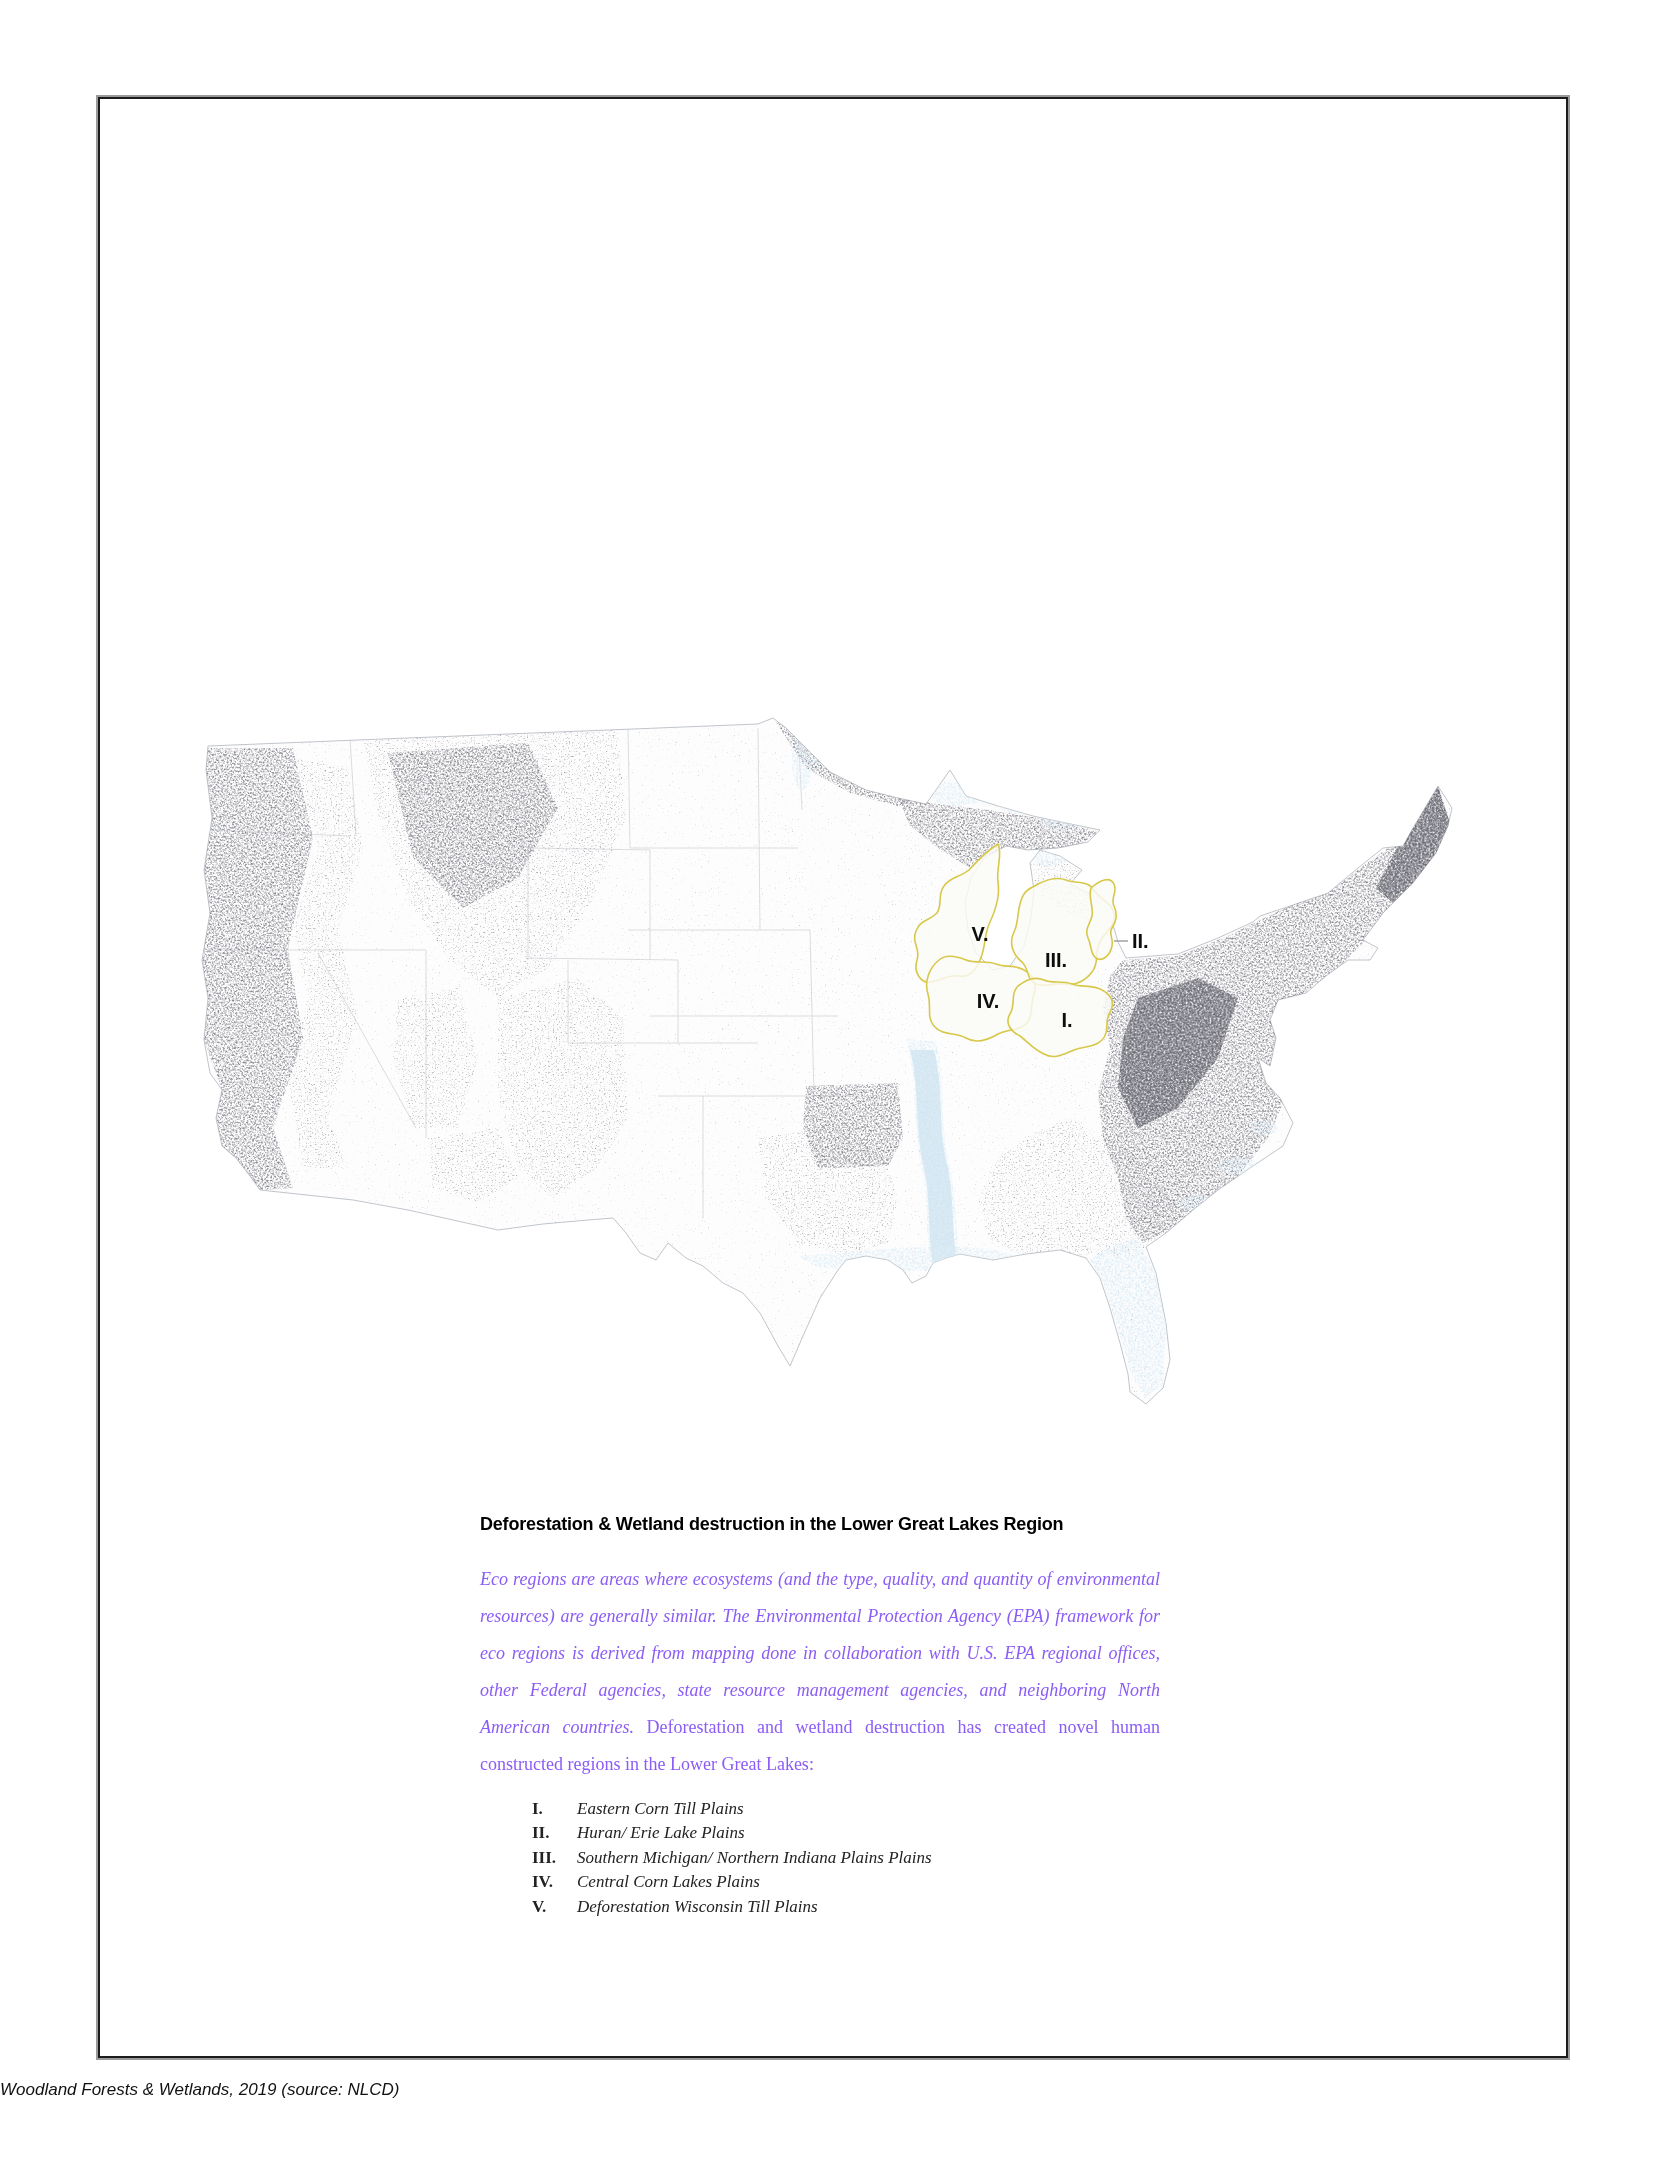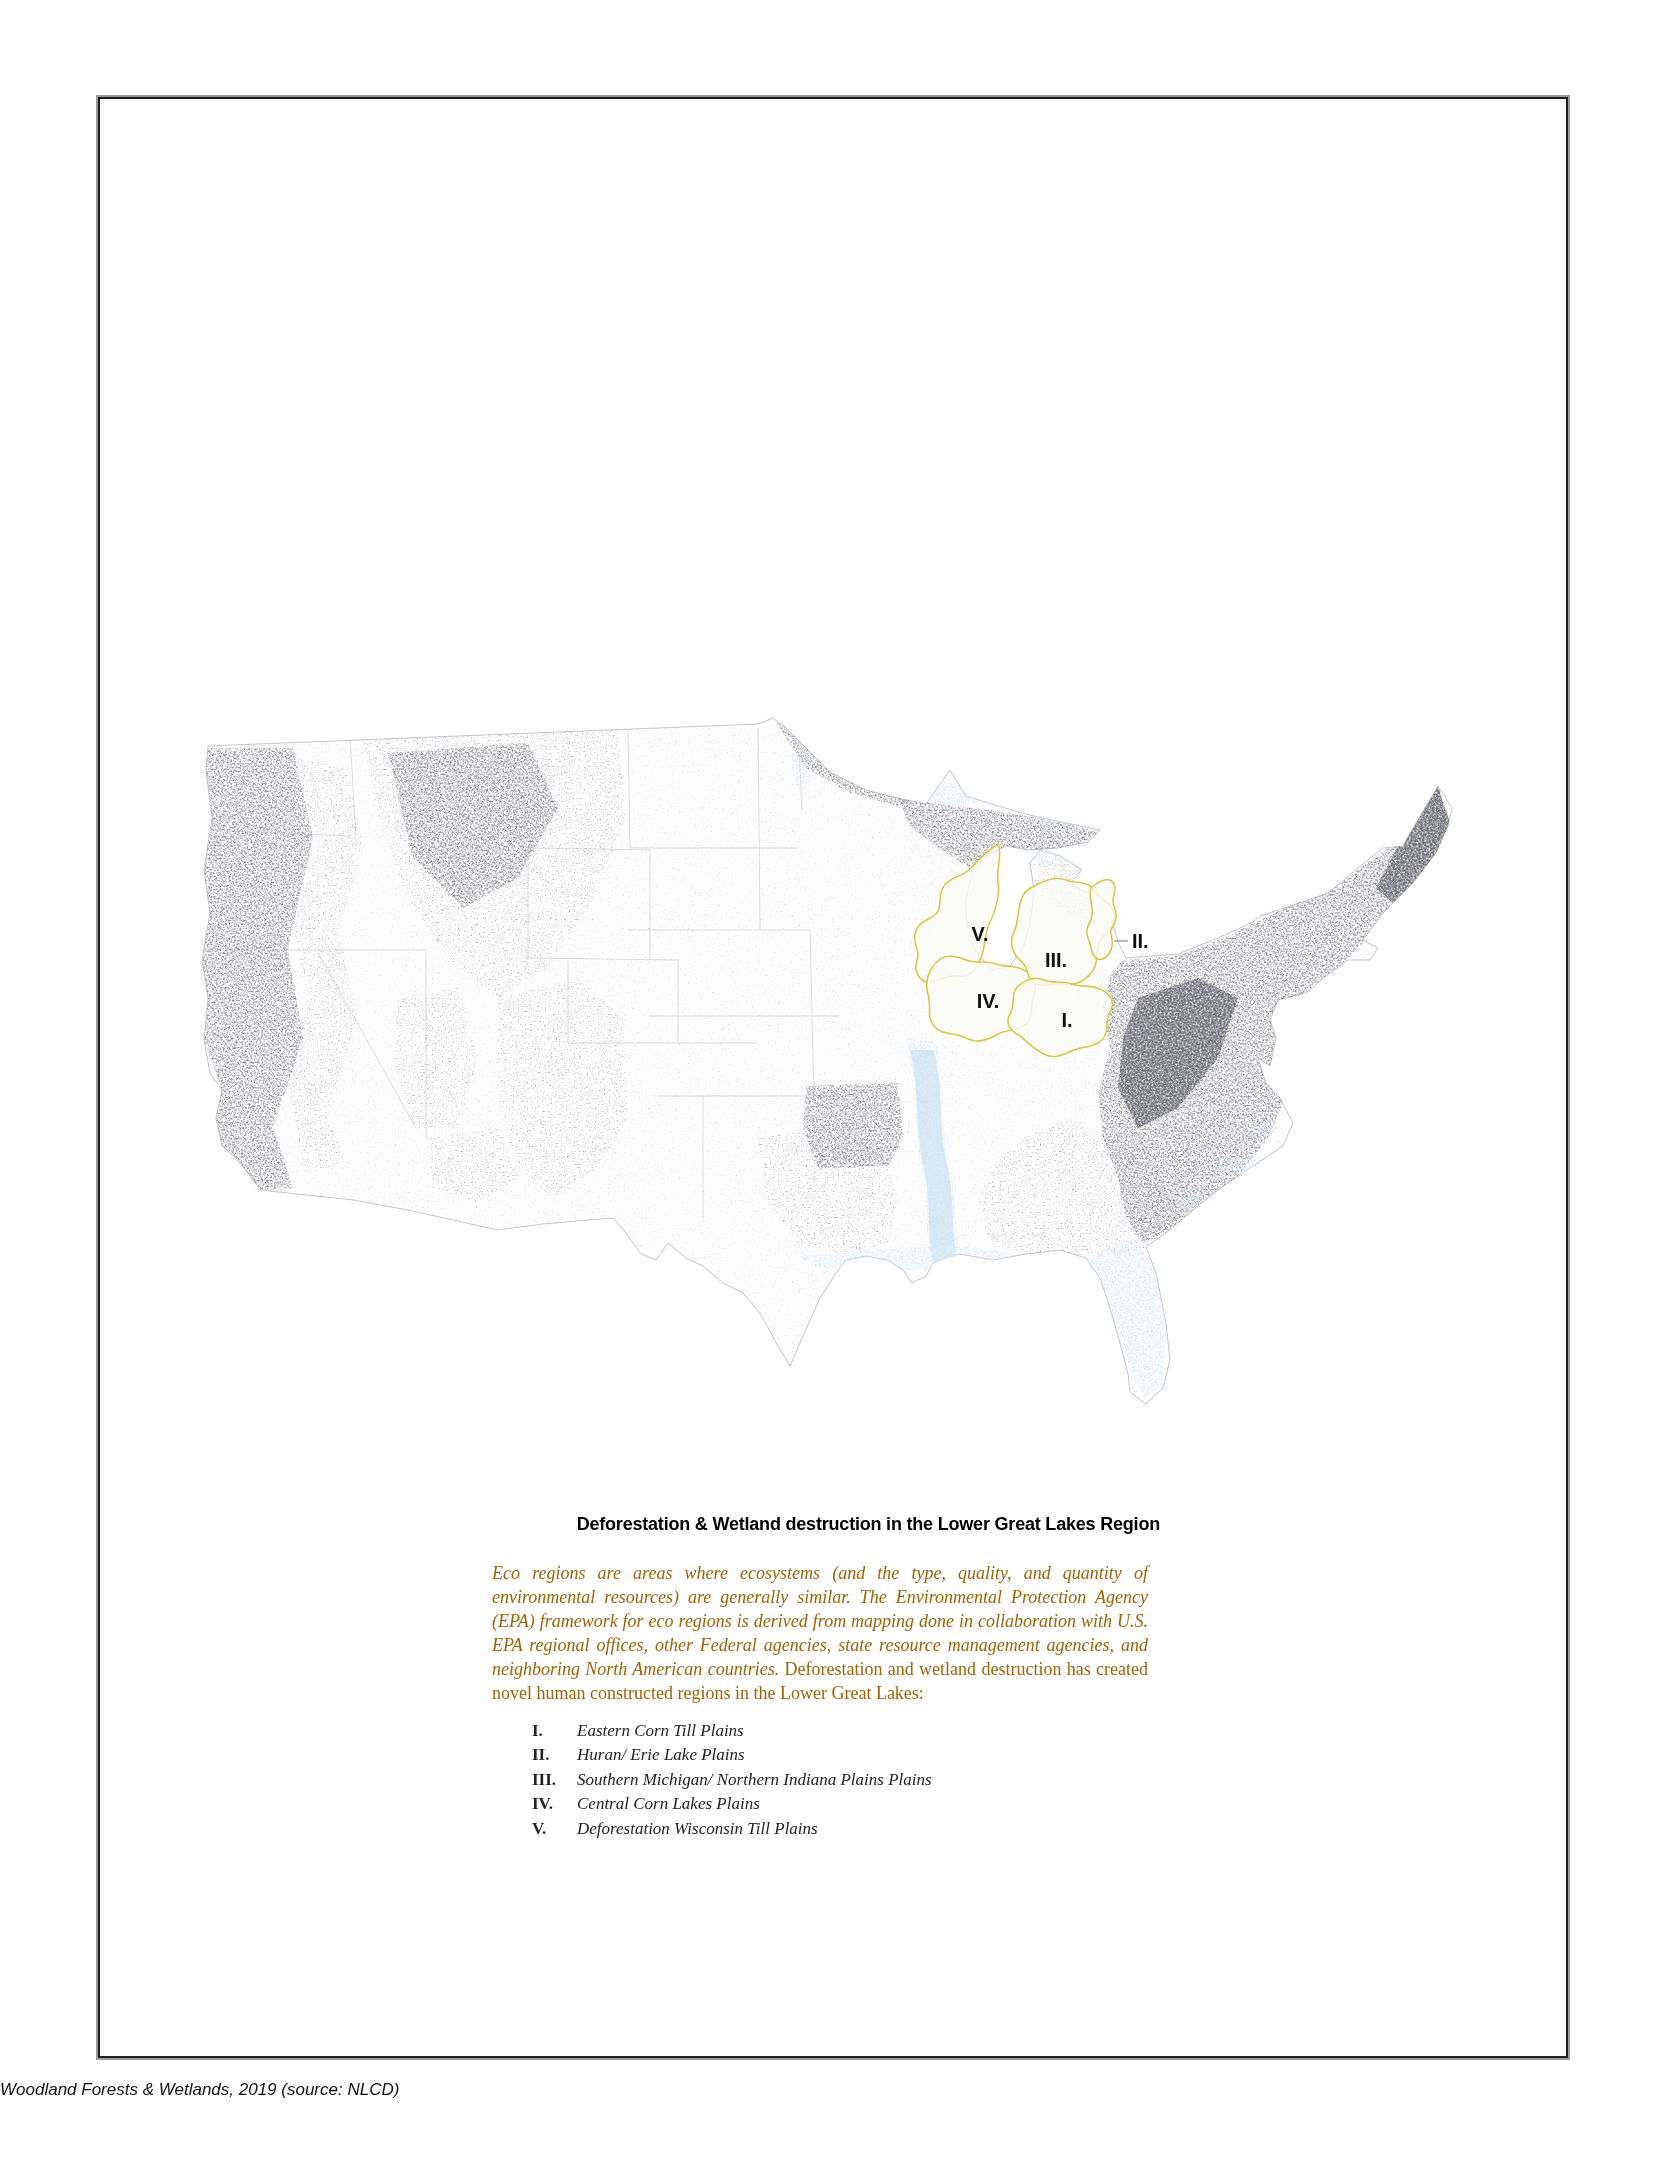--- a/index.html
+++ b/index.html
@@ -8,25 +8,25 @@
   .page-frame{
     position:absolute;left:98px;top:97px;width:1470px;height:1961px;
     border:2px solid #1c1c1c;outline:2px solid #9b9b9b;background:#ffffff;box-sizing:border-box;
   }
 
   .map-wrap{position:absolute;left:198px;top:698px;width:1260px;height:720px;}
 
   .textblock{position:absolute;left:480px;top:1514px;width:680px;color:#1a1a1a;}
   .doc-title{
     font-family:"Liberation Sans",sans-serif;font-weight:bold;font-size:18px;
-    text-align:right;margin:0 0 26px 0;color:#000;letter-spacing:-0.2px;white-space:nowrap;
+    text-align:left;margin:0 0 26px 0;color:#000;letter-spacing:-0.2px;white-space:nowrap;
   }
   .doc-body{
-    font-family:"Liberation Serif",serif;font-size:18px;line-height:24px;
-    text-align:justify;margin:12px;color:#a16207;
+    font-family:"Liberation Serif",serif;font-size:18px;line-height:37px;
+    text-align:justify;margin:0;color:#8b5cf6;
   }
   .doc-body .it{font-style:italic;}
   .eco-list{margin:14px 0 0 52px;font-family:"Liberation Serif",serif;font-size:17px;color:#222;}
   .eco-row{display:flex;line-height:24.4px;}
   .eco-num{width:45px;font-weight:bold;flex:0 0 45px;}
   .eco-label{font-style:italic;}
 
   .caption{
     position:absolute;left:0;top:2080px;width:1590px;text-align:left;
     font-family:"Liberation Sans",sans-serif;font-style:italic;font-size:17px;color:#111;

